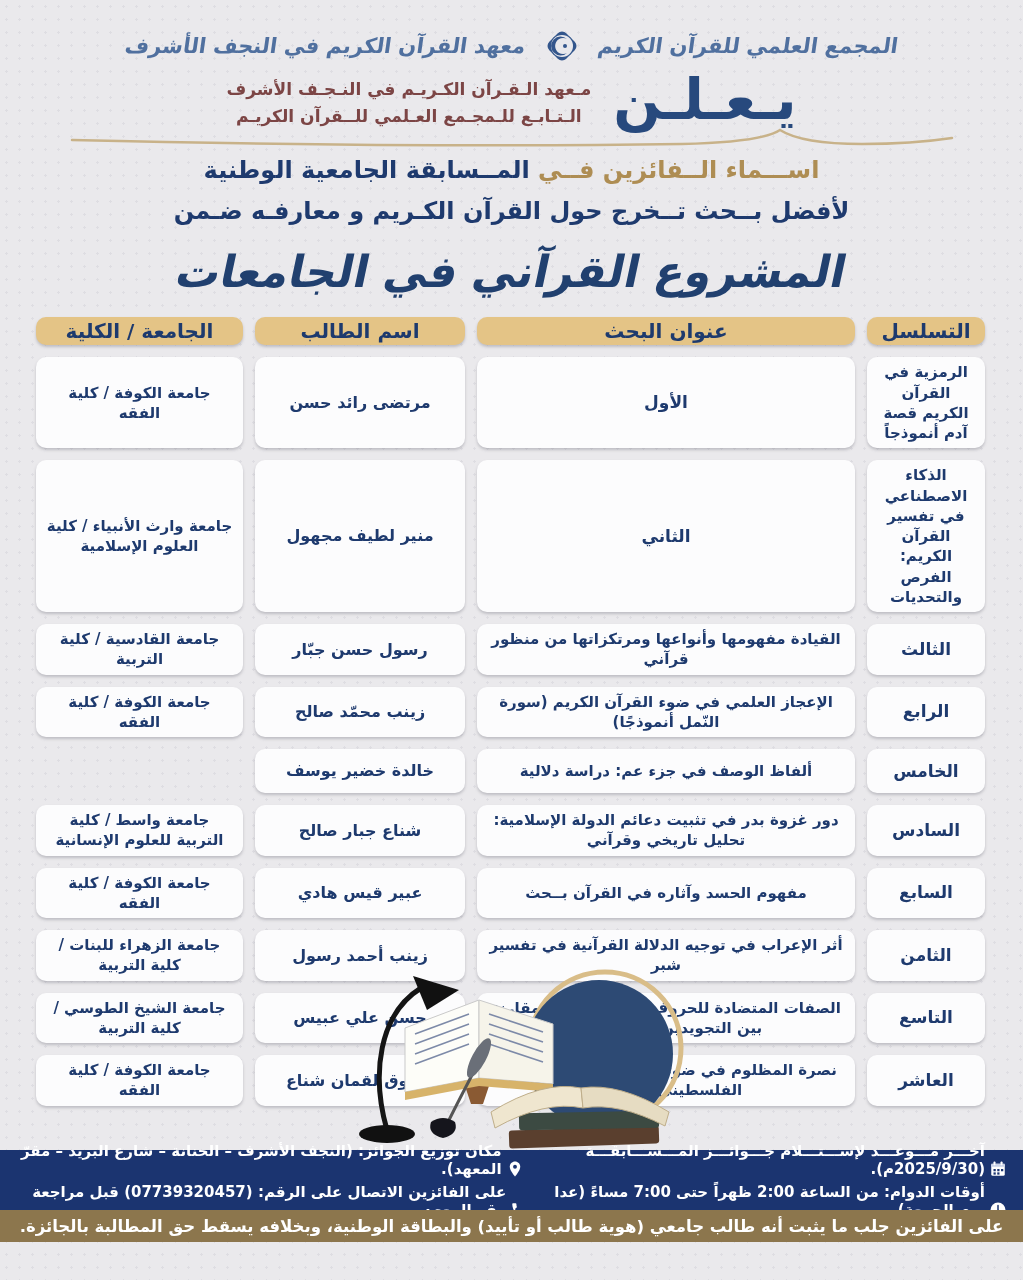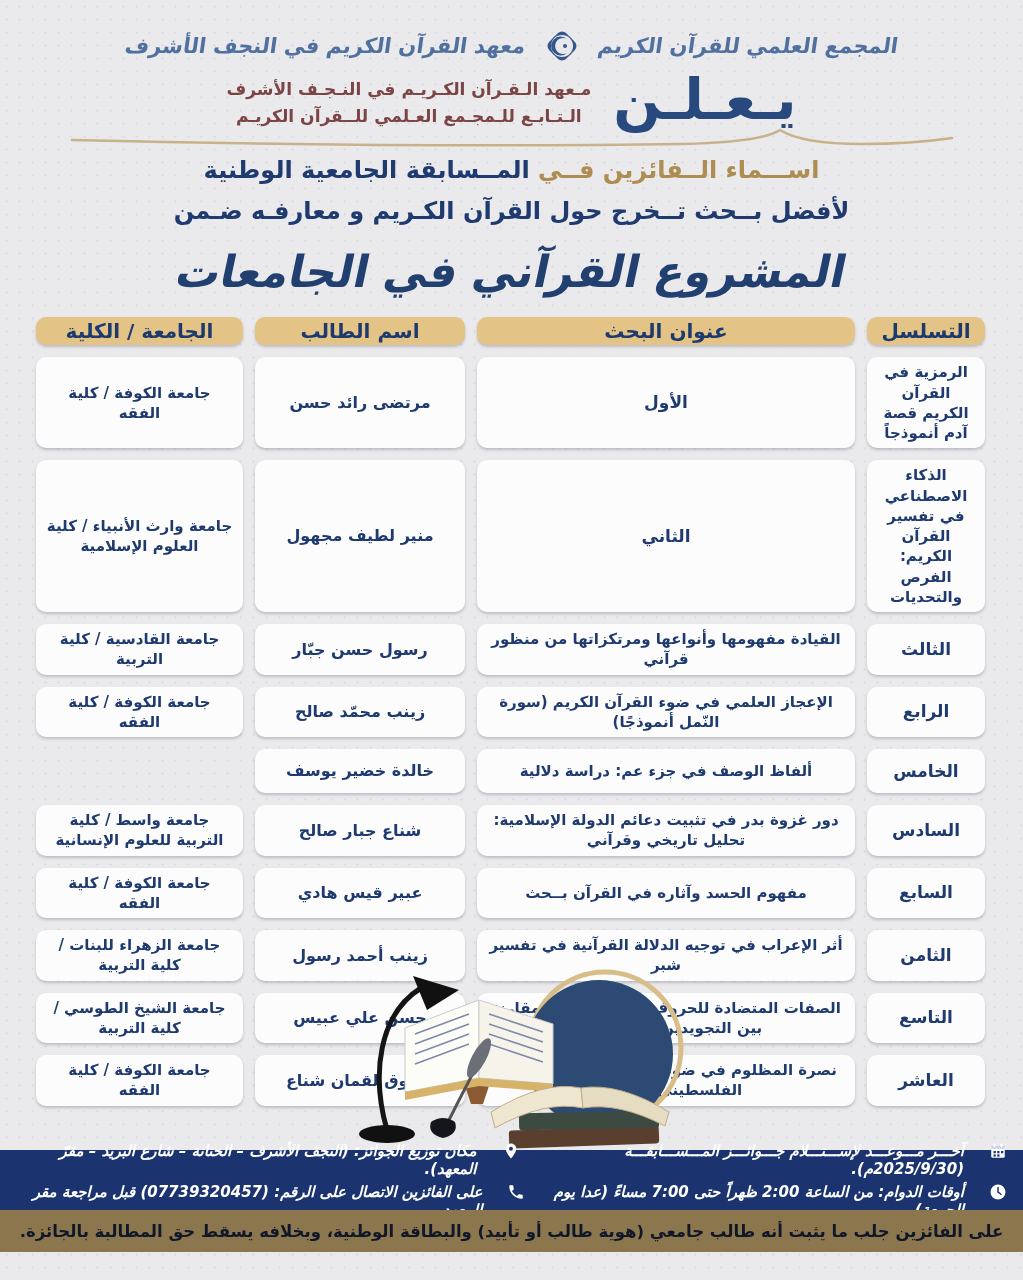--- a/index.html
+++ b/index.html
@@ -35,23 +35,23 @@
   .cell.rank{font-size:17px;}
   .cell.research{font-size:15px;}
   .cell.student{font-size:16px;}
   .cell.college{font-size:15px;}
   
   .illus{position:absolute;top:962px;right:330px;width:380px;height:196px;}
   
   .footer-navy{position:absolute;top:1150px;left:0;right:0;height:60px;background:#1b3470;color:#fff;
     display:flex;flex-direction:column;justify-content:center;gap:5px;padding:4px 16px;box-sizing:border-box;}
   .f-line{display:flex;justify-content:space-between;align-items:center;font-size:15px;font-weight:bold;}
-  .f-seg{display:flex;align-items:flex-start;gap:25px;font-style:italic;}
+  .f-seg{display:flex;align-items:flex-end;gap:4px;}
   .f-icon{width:18px;height:18px;flex:0 0 auto;}
-  .footer-gold{position:absolute;top:1210px;left:0;right:0;height:42px;background:#8c764d;color:#0f172a;
+  .footer-gold{position:absolute;top:1210px;left:0;right:0;height:32px;background:#8c764d;color:#ffffff;
     display:flex;align-items:center;justify-content:center;font-size:16.5px;font-weight:bold;}
 </style>
 </head>
 <body>
 
 <div class="page">
 
   <div class="top-callig">
     <span class="callig-text">المجمع العلمي للقرآن الكريم</span>
     <svg class="seal" viewBox="0 0 40 40">

